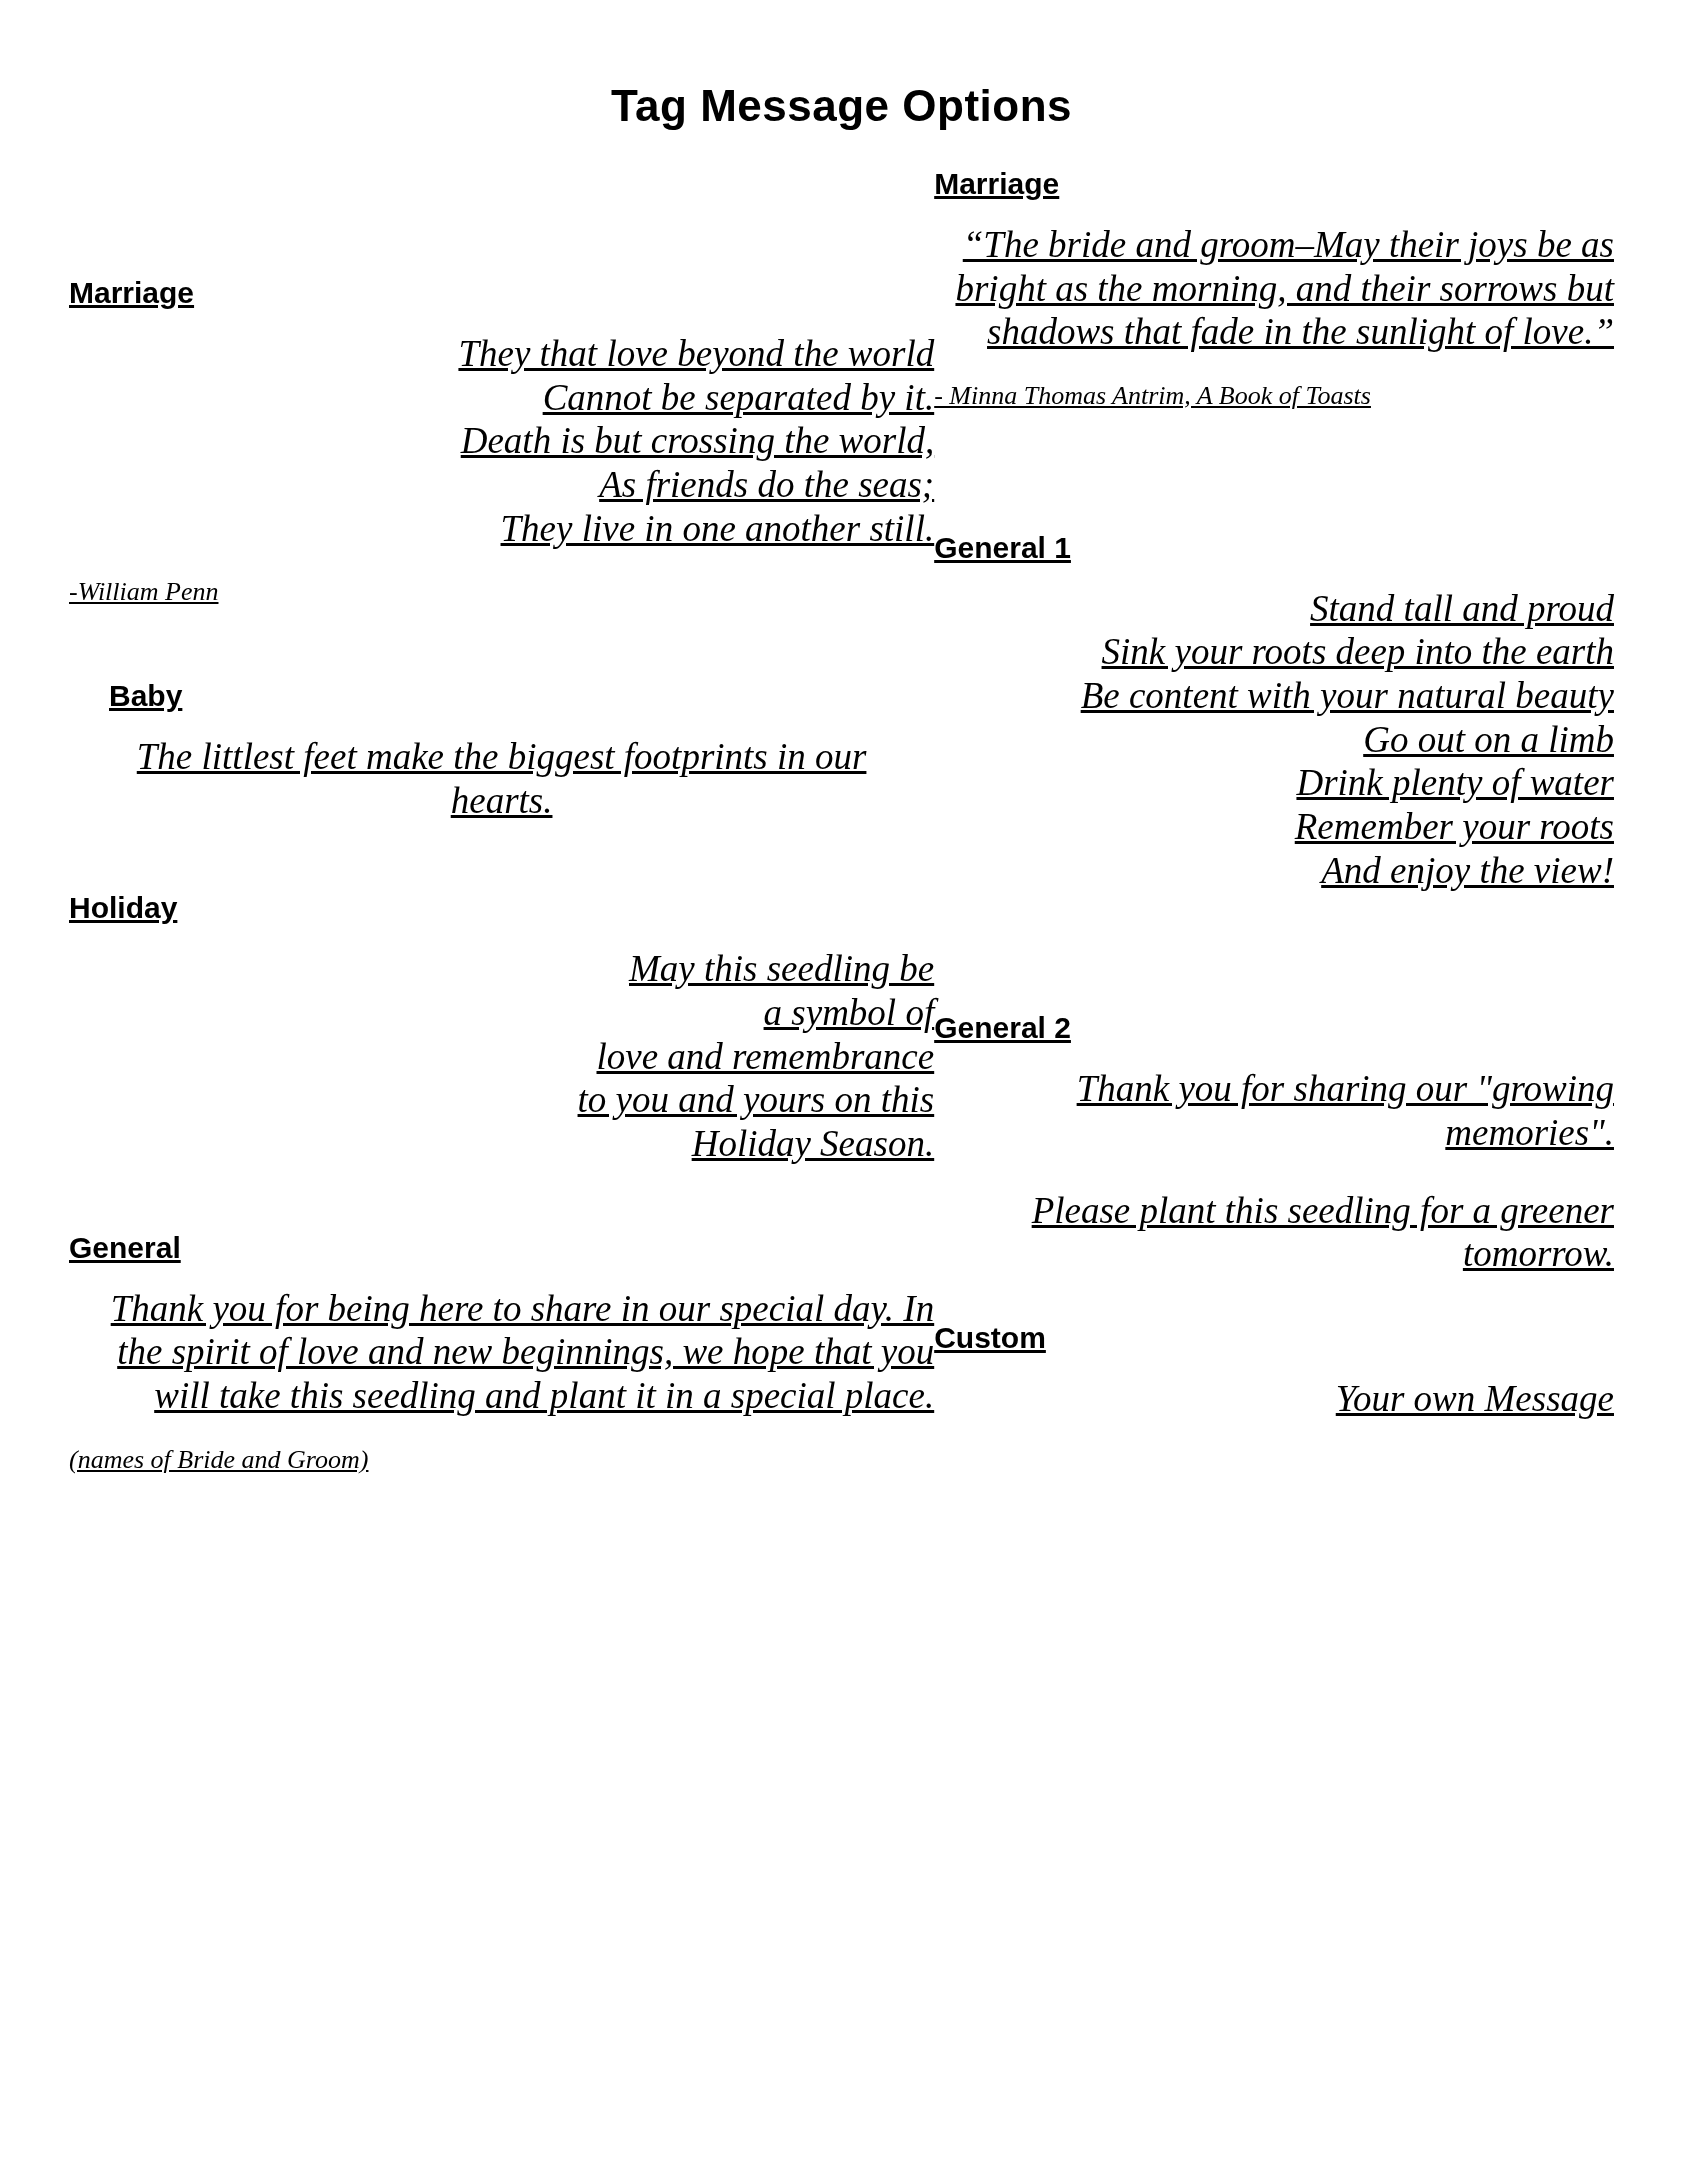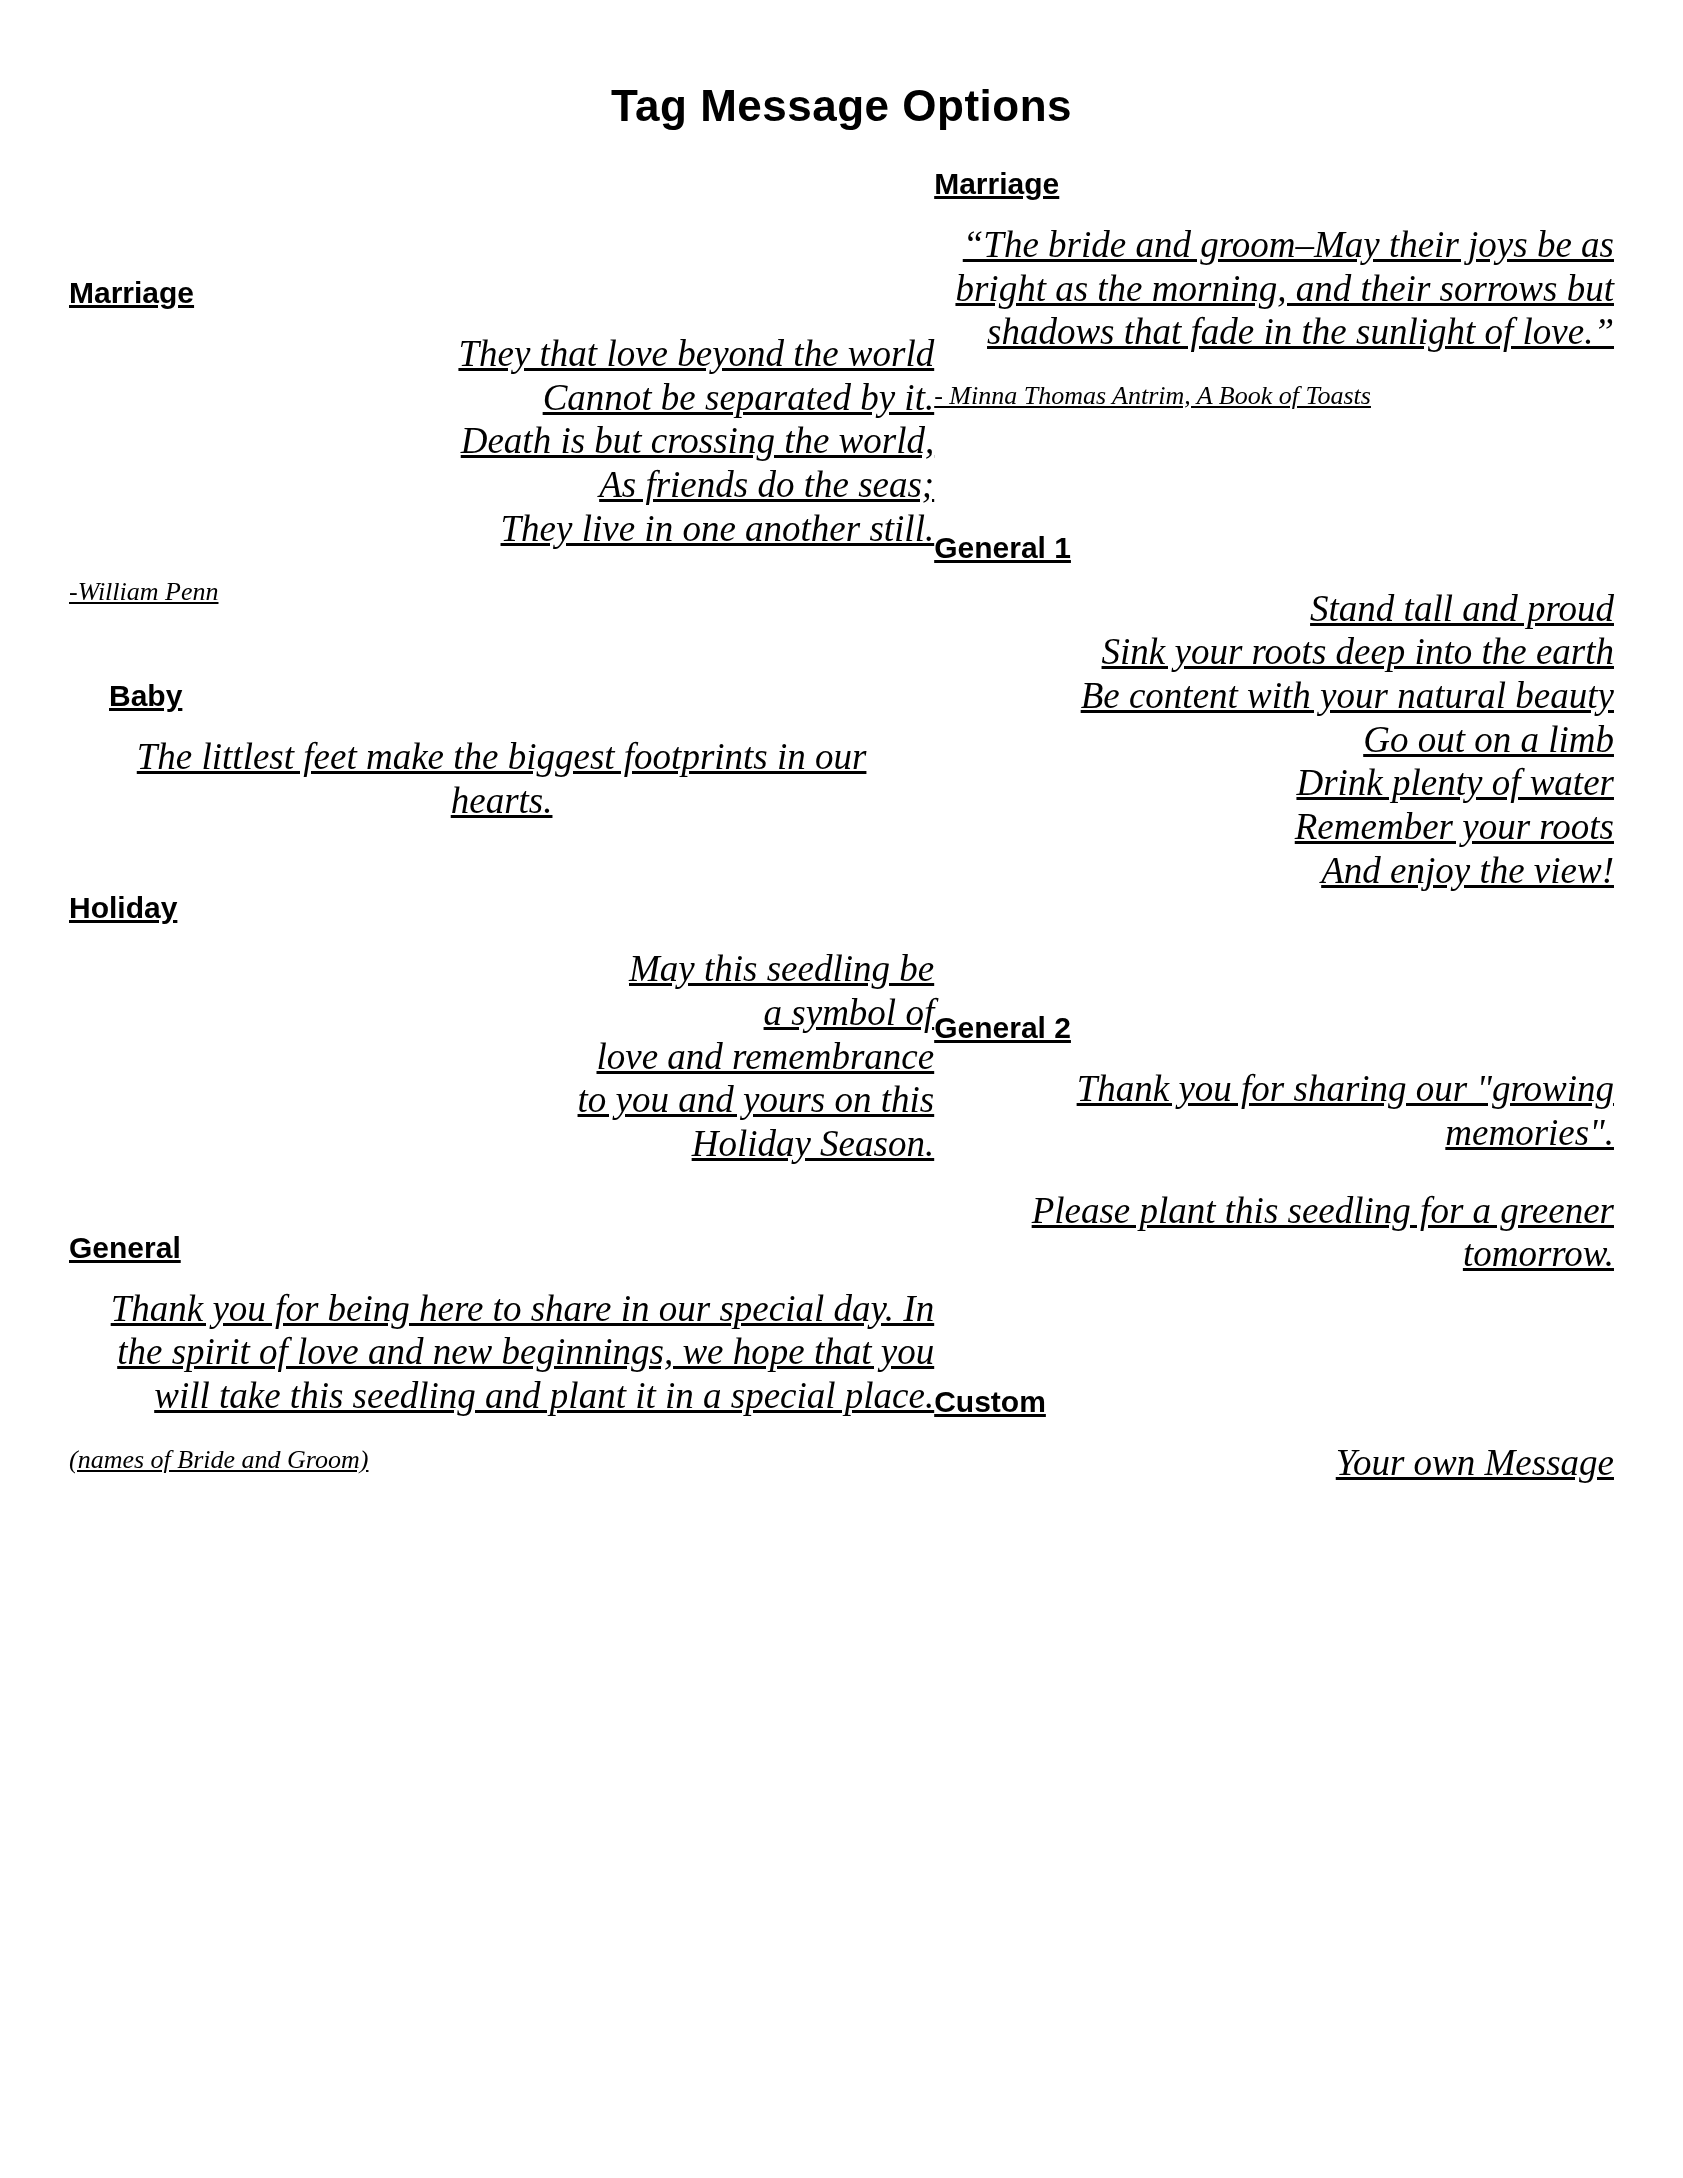--- a/index.html
+++ b/index.html
@@ -82,21 +82,21 @@
   .gap-md { height: 34px; }
 
   
   #sec-memorial { margin-bottom: 71px; }
   #sec-baby { margin-bottom: 69px; margin-top: 33px; }
   #sec-holiday { margin-bottom: 65px; }
   #sec-wedding { margin-bottom: 0; }
 
   #sec-marriage { margin-bottom: 119px; }
   #sec-general1 { margin-bottom: 119px; }
-  #sec-general2 { margin-bottom: 109px; }
+  #sec-general2 { margin-bottom: 45px; }
   #sec-custom { margin-bottom: 0; }
 
   .indent-baby { padding-left: 40px; }
   .indent-custom { padding-left: 59px; }
 </style>
 </head>
 <body>
 
 <div class="page">
 

